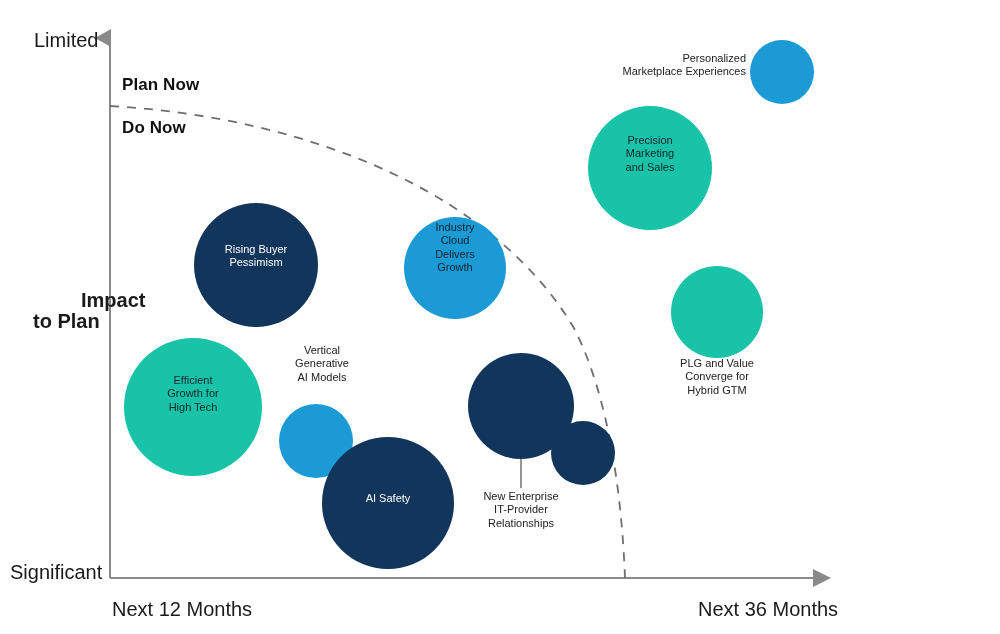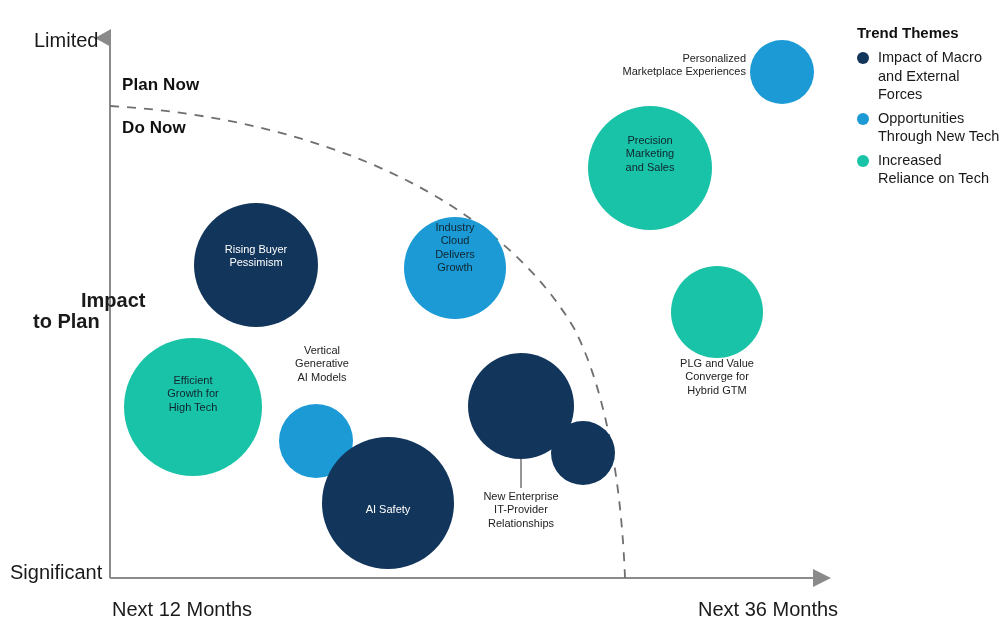--- a/index.html
+++ b/index.html
@@ -68,49 +68,31 @@
   <div class="quad" style="left:122px;top:118px;">Do Now</div>
 
   <div class="bub-label inside-light" style="left: 166px; top: 243px; width: 180px; white-space: pre-line;">Rising Buyer
 Pessimism</div>
   <div class="bub-label inside-dark" style="left: 103px; top: 374px; width: 180px; white-space: pre-line;">Efficient
 Growth for
 High Tech</div>
   <div class="bub-label outside" style="left: 246px; top: 344px; width: 152px; white-space: pre-line;">Vertical
 Generative
 AI Models</div>
-  <div class="bub-label inside-light" style="left:318px;top:492px;width:140px;margin-top:11px;">AI Safety</div>
+  <div class="bub-label inside-light" style="left:318px;top:492px;width:140px;">AI Safety</div>
   <div class="bub-label inside-dark" style="left: 395px; top: 221px; width: 120px; white-space: pre-line;">Industry
 Cloud
 Delivers
 Growth</div>
   <div class="bub-label outside" style="left: 446px; top: 490px; width: 150px; white-space: pre-line;">New Enterprise
 IT-Provider
 Relationships</div>
   <div class="bub-label inside-dark" style="left: 592px; top: 134px; width: 116px; white-space: pre-line;">Precision
 Marketing
 and Sales</div>
   <div class="bub-label outside" style="left: 528px; top: 52px; width: 218px; text-align: right; white-space: pre-line;">Personalized
 Marketplace Experiences</div>
   <div class="bub-label outside" style="left: 637px; top: 357px; width: 160px; white-space: pre-line;">PLG and Value
 Converge for
 Hybrid GTM</div>
 
-  <div class="legend">
-    <div class="legend-title">Trend Themes</div>
-
-    <div class="legend-row">
-      <span class="legend-dot" style="background:#12355B;"></span>
-      <span class="legend-label">Impact of Macro and External Forces</span>
-    </div>
-
-    <div class="legend-row">
-      <span class="legend-dot" style="background:#1B9AD6;"></span>
-      <span class="legend-label">Opportunities Through New Tech</span>
-    </div>
-
-    <div class="legend-row">
-      <span class="legend-dot" style="background:#19C3A7;"></span>
-      <span class="legend-label">Increased Reliance on Tech</span>
-    </div>
-  </div>
 
 </div>
 
 </body></html>

